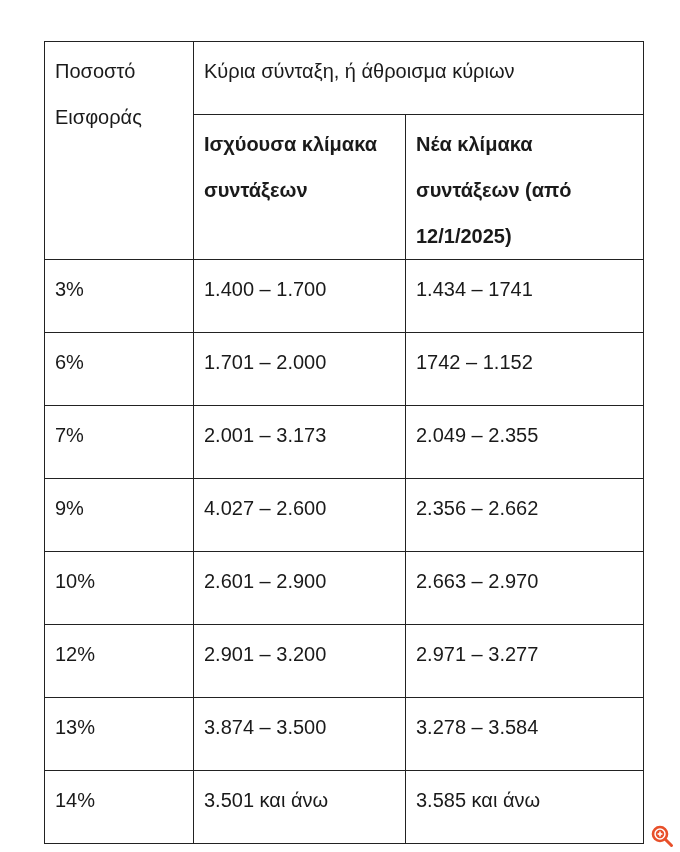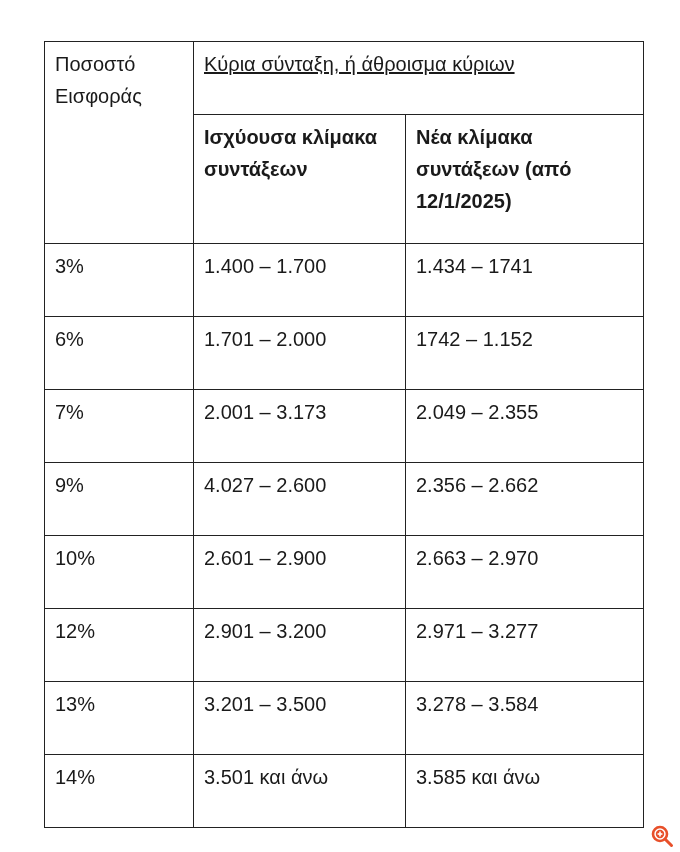--- a/index.html
+++ b/index.html
@@ -1,23 +1,23 @@
 <!DOCTYPE html>
 <html><head>
 <meta charset="utf-8">
 <style>
   html, body { margin: 0; padding: 0; background: #ffffff; }
   body { width: 680px; height: 852px; position: relative; overflow: hidden;
          font-family: "Liberation Sans", "DejaVu Sans", sans-serif; color: #1a1a1a; }
   table.pens { position: absolute; left: 44px; top: 41px; border-collapse: collapse;
                table-layout: fixed; width: 599px; }
   table.pens td { border: 1.5px solid #222; vertical-align: top; padding: 6px 10px 0 10px;
-                  font-size: 20px; line-height: 32px; }
+                  font-size: 20px; line-height: 46px; }
   col.c1 { width: 149px; } col.c2 { width: 212px; } col.c3 { width: 238px; }
-  tr.h1 td.top { height: 66px; text-decoration: underline; }
+  tr.h1 td.top { height: 66px; }
   tr.h2 td { height: 122px; font-weight: bold; }
   tr.row td { height: 66px; }
   .zoom-btn { position: absolute; left: 650px; top: 824px; width: 24px; height: 24px; cursor: pointer; }
 </style>
 </head>
 <body>
 
 <table class="pens">
   <colgroup>
       <col class="c1">
@@ -58,21 +58,21 @@
     <td>2.601 – 2.900</td>
     <td>2.663 – 2.970</td>
   </tr>
   <tr class="row">
     <td>12%</td>
     <td>2.901 – 3.200</td>
     <td>2.971 – 3.277</td>
   </tr>
   <tr class="row">
     <td>13%</td>
-    <td>3.201 – 3.500</td>
+    <td>3.874 – 3.500</td>
     <td>3.278 – 3.584</td>
   </tr>
   <tr class="row">
     <td>14%</td>
     <td>3.501 και άνω</td>
     <td>3.585 και  άνω</td>
   </tr>
 </tbody>
   </table>
 

